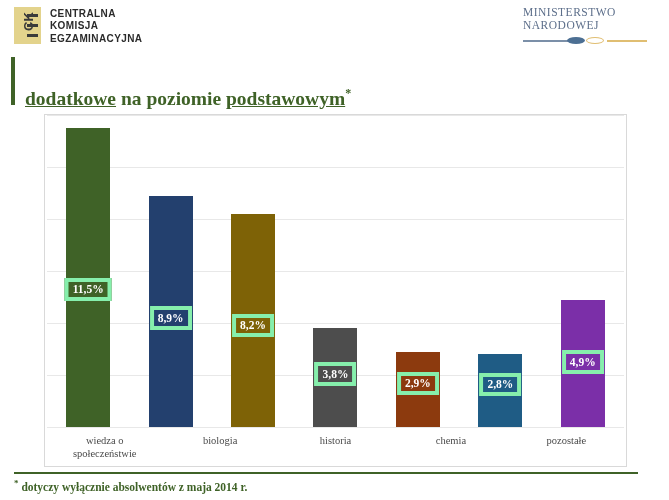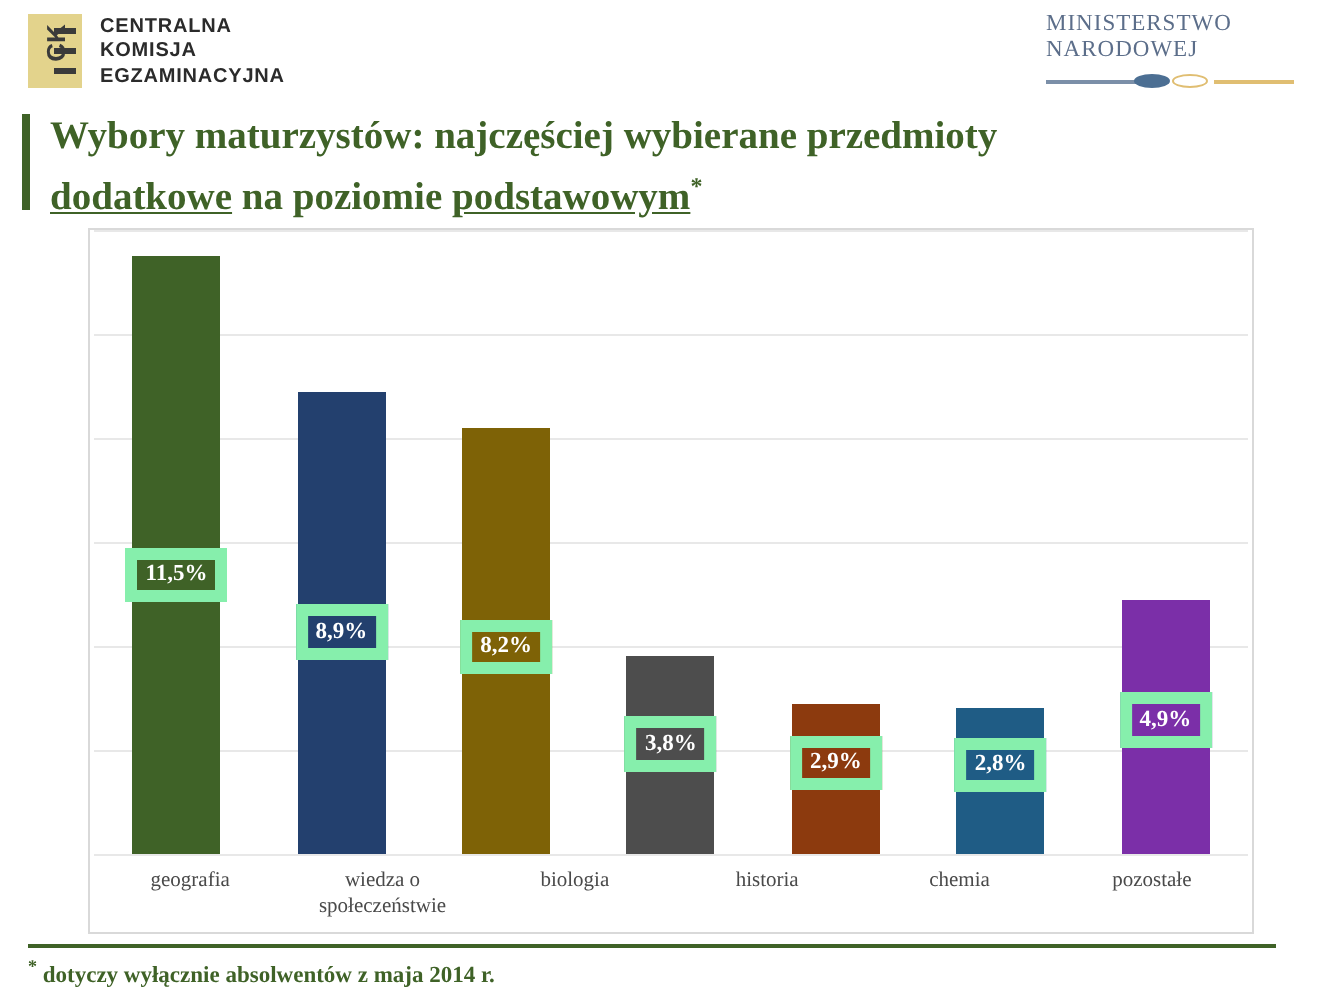--- a/index.html
+++ b/index.html
@@ -86,21 +86,21 @@
     display: flex; align-items: flex-end;
   }
   .barcol { flex: 1 1 0; display: flex; flex-direction: column; align-items: center; justify-content: flex-end; height: 100%; }
   .bar { position: relative; width: 44px; }
   .bar-label {
     position: absolute; left: 50%; transform: translateX(-50%);
     white-space: nowrap;
     font-family: "Liberation Serif", serif;
     font-weight: bold; font-size: 11.5px; color: #ffffff;
     padding: 1.5px 4px 2px 4px;
-    border: 6px solid #86efac;
+    border: 4px solid #86efac;
     line-height: 12px;
   }
 
   .xlabels {
     position: absolute; left: 2px; right: 2px; top: 316px; height: 36px;
     display: flex;
   }
   .xlabel {
     flex: 1 1 0; text-align: center;
     font-family: "Liberation Serif", serif;
@@ -148,21 +148,21 @@
         <div class="leafL"></div>
         <div class="leafR"></div>
         <div class="lineR"></div>
       </div>
     </div>
   </div>
 
   <div class="title-wrap">
     <div class="title-accent"></div>
     <div class="title-text">
-      <span>Wybory maturzystów: najczęściej wybierane przedmioty</span><br>
+      <br>
       <span class="u">dodatkowe</span><span> na poziomie </span><span class="u">podstawowym</span><sup>*</sup>
     </div>
   </div>
 
   <div class="chart-panel">
     <div class="plot">
       <div class="gridlines" id="gridlines">
           <div class="gridline" style="top: 0px;"></div>
           <div class="gridline" style="top: 52px;"></div>
           <div class="gridline" style="top: 104px;"></div>
@@ -203,23 +203,20 @@
             </div>
           </div>
           <div class="barcol">
             <div class="bar" style="height: 127.4px; background: rgb(123, 47, 168);">
               <span class="bar-label" style="background: rgb(123, 47, 168); bottom: 53.508px;">4,9%</span>
             </div>
           </div>
         </div>
       <div class="xlabels" id="xlabels">
           <div class="xlabel">
-            <div>geografia</div>
-          </div>
-          <div class="xlabel">
             <div>wiedza o</div>
             <div>społeczeństwie</div>
           </div>
           <div class="xlabel">
             <div>biologia</div>
           </div>
           <div class="xlabel">
             <div>historia</div>
           </div>
           <div class="xlabel">

